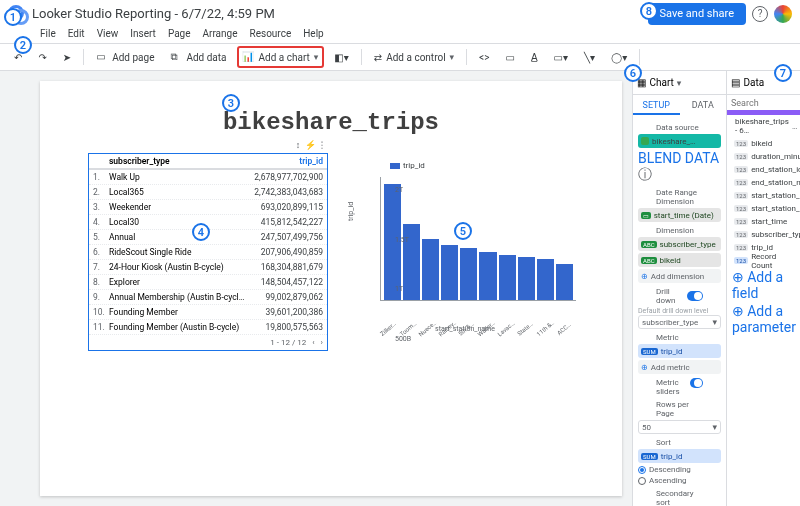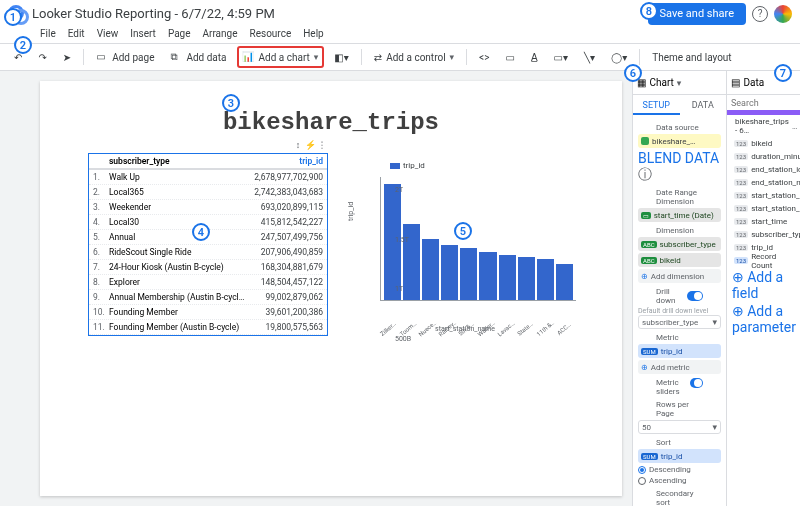--- a/index.html
+++ b/index.html
@@ -64,21 +64,21 @@
 .panelhdr{display:flex;align-items:center;height:24px;padding:0 4px;gap:3px;font-size:10px;border-bottom:1px solid #dadce0;}
 .chev{font-size:9px;color:#5f6368;}
 .tabs{display:flex;height:20px;font-size:9px;}
 .tabs div{flex:1;text-align:center;line-height:20px;cursor:pointer;color:#5f6368;}
 .tabs .active{color:#1a73e8;border-bottom:2px solid #1a73e8;}
 .sect{padding:4px 5px;font-size:8px;color:#5f6368;}
 .sect-title{font-size:8px;color:#5f6368;margin:4px 18px 2px;}
 .chip{display:flex;align-items:center;gap:3px;height:14px;border-radius:3px;margin:2px 0;padding:0 3px;font-size:8px;}
 .chip-green{background:#e5e5e5;color:#1e4620;}
 .chip-blue{background:#d2e3fc;color:#174ea6;}
-.chip-gray{background:#fef9c3;color:#3c4043;}
+.chip-gray{background:#14b8a6;color:#3c4043;}
 .chip-plus{background:#f1f3f4;color:#5f6368;}
 .chip .badge{font-size:6px;padding:0 2px;border-radius:2px;background:#5f6368;color:#fff;}
 .chip-green .badge{background:#1e8e3e;}
 .chip-blue .badge{background:#1967d2;}
 .link{color:#1a73e8;font-size:14px;margin:2px 0;cursor:pointer;}
 .toggle{display:inline-block;width:18px;height:10px;border-radius:5px;background:#1a73e8;position:relative;}
 .toggle::after{content:"";position:absolute;right:1px;top:1px;width:8px;height:8px;background:#fff;border-radius:50%;}
 .sel{border:1px solid #dadce0;border-radius:3px;height:14px;font-size:8px;padding:0 3px;display:flex;align-items:center;justify-content:space-between;}
 .radio{display:flex;align-items:center;gap:3px;font-size:8px;margin:2px 0;}
 .radio .dot{width:8px;height:8px;border:1px solid #5f6368;border-radius:50%;position:relative;}
@@ -140,23 +140,20 @@
     <div class="divider"></div>
     <div class="tbtn">⇄ <span>Add a control</span><span class="chev">▾</span></div>
     <div class="divider"></div>
     <div class="tbtn">&lt;&gt;</div>
     <div class="tbtn">▭</div>
     <div class="tbtn">A̲</div>
     <div class="tbtn">▭▾</div>
     <div class="tbtn">╲▾</div>
     <div class="tbtn">◯▾</div>
     <div class="divider"></div>
-    <div class="tbtn">
-        <span>Theme and layout</span>
-      </div>
   </div>
 
   <div class="main">
     <div class="canvas-wrap">
       <div class="canvas">
         <div class="heading">bikeshare_trips</div>
 
         <div class="table-card">
           <div class="table-tools">
             <span>↕</span>
@@ -218,20 +215,25 @@
                 <div class="col-idx">10.</div>
                 <div class="col-sub">Founding Member</div>
                 <div class="col-val">39,601,200,386</div>
               </div>
               <div class="trow">
                 <div class="col-idx">11.</div>
                 <div class="col-sub">Founding Member (Austin B-cycle)</div>
                 <div class="col-val">19,800,575,563</div>
               </div>
             </div>
+          <div class="tfoot">
+            <span>1 - 12 / 12</span>
+            <span>‹</span>
+            <span>›</span>
+          </div>
         </div>
 
         <div class="chart-card">
           <div class="legend">
               <span class="sw"></span>
               <span>trip_id</span>
             </div>
           <div class="ylabel">trip_id</div>
           <div id="yticks"></div>
           <div class="axes">

